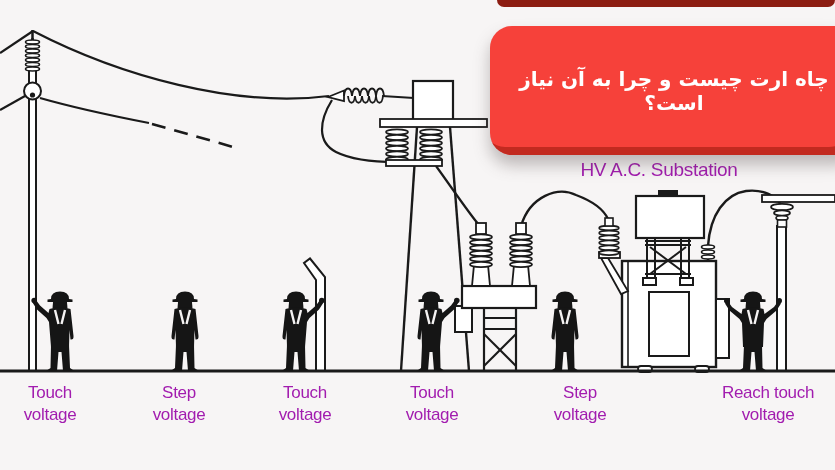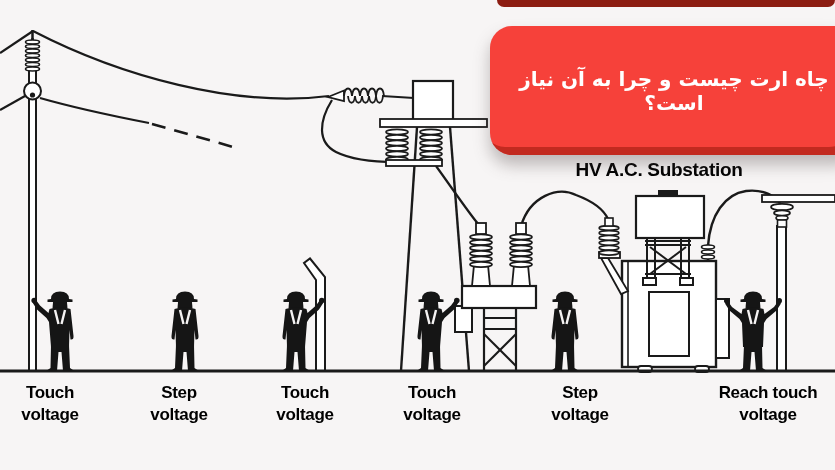--- a/index.html
+++ b/index.html
@@ -2,21 +2,21 @@
 <html><head>
 <meta charset="utf-8">
 <style>
   html,body{margin:0;padding:0;}
   #stage{
     position:relative;width:835px;height:470px;overflow:hidden;
     background:#f7f5f5;
     font-family:"Liberation Sans", sans-serif;
   }
   #scene{position:absolute;left:0;top:0;}
-  .lbl{position:absolute;color:#000000;font-weight:700;text-align:center;
+  .lbl{position:absolute;color:#a21caf;font-weight:400;text-align:center;
        transform:translateX(-50%);letter-spacing:-0.3px;line-height:22px;}
   .lbl-hv{font-size:19px;}
   .lbl-fence{font-size:17.5px;}
   .lbl-volt{font-size:17px;width:140px;}
   .lbl-volt span{display:block;}
   #banner{
     position:absolute;left:490px;top:26px;width:368px;height:129px;
     background:#f6413a;border-radius:22px;
     box-shadow: inset -7px -8px 0 #c22a20, 0 10px 16px rgba(80,70,70,.35);
     display:flex;align-items:center;justify-content:center;

